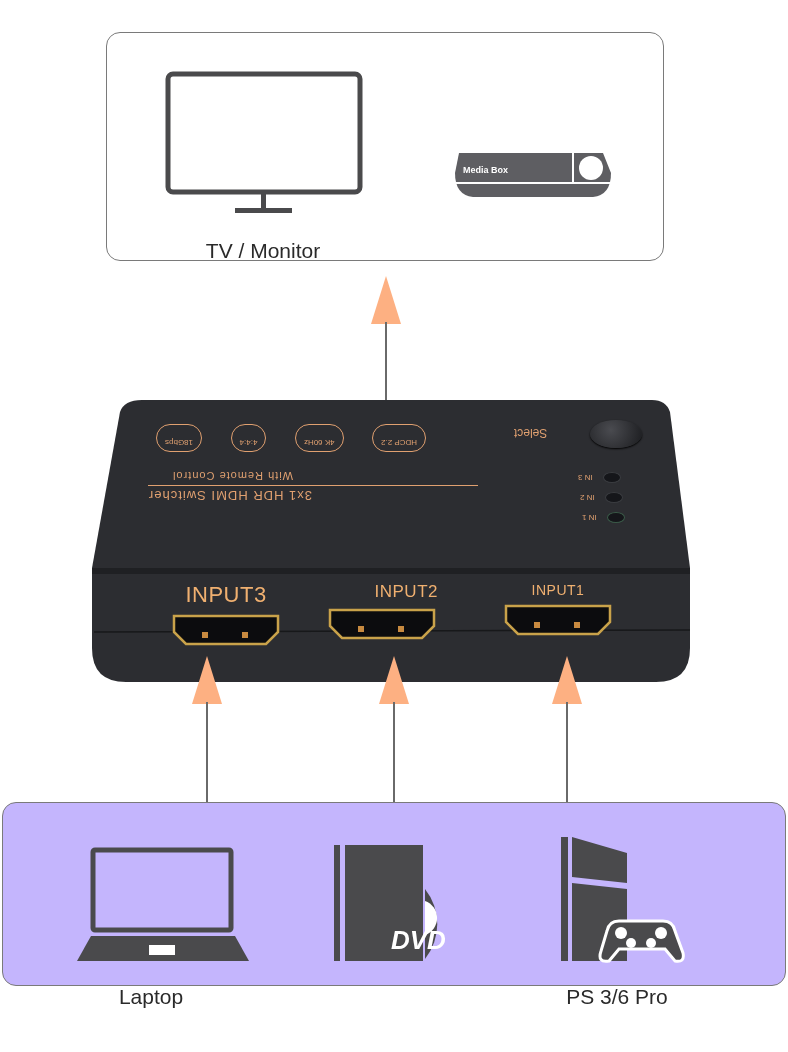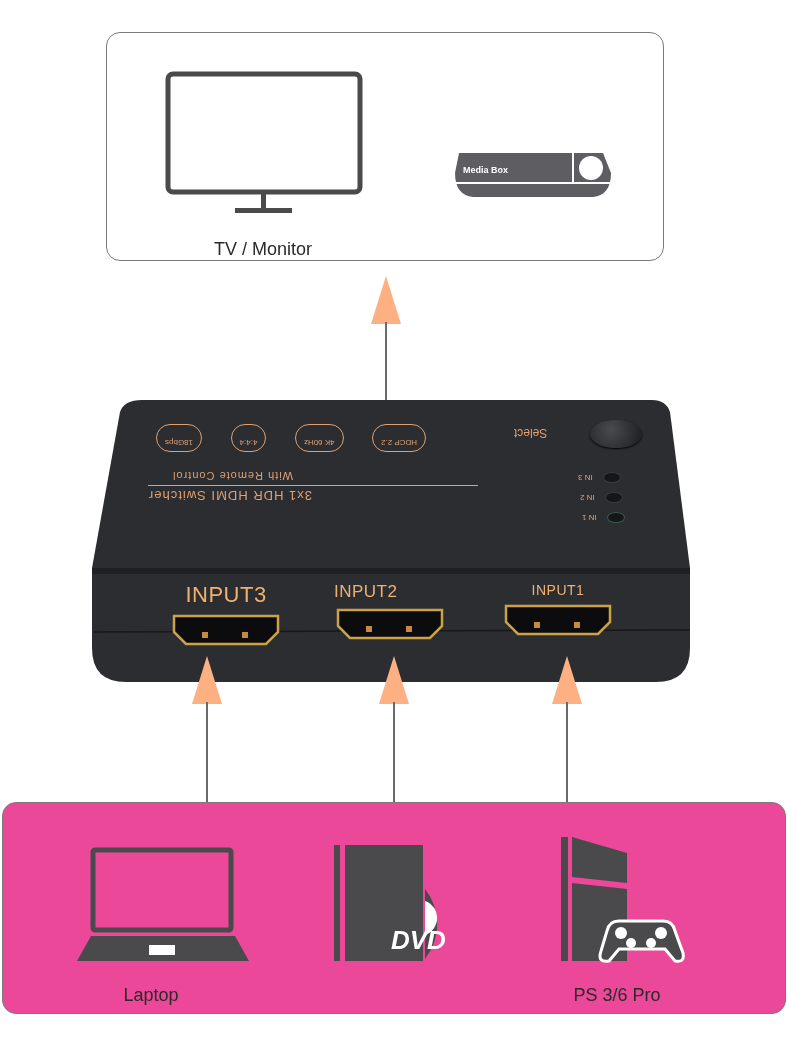--- a/index.html
+++ b/index.html
@@ -1,20 +1,20 @@
 <!DOCTYPE html>
 <html><head>
 <meta charset="utf-8">
 <style>
   html, body { margin:0; padding:0; background:#ffffff; }
   body { width:788px; height:1052px; position:relative; overflow:hidden; font-family:"Liberation Sans", sans-serif; }
   .panel { position:absolute; border:1.5px solid #7a7a7a; border-radius:14px; box-sizing:border-box; }
   .panel-top { left:106px; top:6px; width:558px; height:229px; background:#ffffff;margin-top:26px; }
-  .panel-bottom { left:2px; top:802px; width:784px; height:212px; background:#ec4899; }
-  .label { position:absolute; color:#2a2a2a; font-size:18px; white-space:nowrap; transform:translateX(-50%);text-align:center; }
+  .panel-bottom { left:2px; top:802px; width:784px; height:184px; background:#c4b5fd; }
+  .label { position:absolute; color:#2a2a2a; font-size:21px; white-space:nowrap; transform:translateX(-50%);text-align:center; }
   .line { position:absolute; width:2px; background:#6a6a6a; }
   .arrow { position:absolute; width:0; height:0; border-left:15px solid transparent; border-right:15px solid transparent; border-bottom:48px solid #fdb082; transform:translateX(-50%); }
   .device { position:absolute; left:90px; top:398px; width:604px; height:286px; }
   .icon { position:absolute; }
 </style>
 </head>
 <body>
 
 <div class="panel panel-top">
   <svg class="icon" style="left:58px;top:38px" width="200" height="150" viewBox="0 0 200 150">
@@ -71,21 +71,21 @@
   </div>
 
   <div style="position:absolute;left:78px;top:184px;width:116px;text-align:center">
     <div style="color:#f0b070;font-size:22px;letter-spacing:0.5px">INPUT3</div>
     <svg width="112" height="42" viewBox="0 0 112 42" style="margin-top:4px">
       <path d="M4,4 L108,4 L108,20 L96,32 L16,32 L4,20 Z" fill="#0c0c0e" stroke="#c9a24a" stroke-width="2.5"></path>
       <rect x="32" y="20" width="6" height="6" fill="#c88a40"></rect>
         <rect x="72" y="20" width="6" height="6" fill="#c88a40"></rect>
     </svg>
   </div>
-  <div style="position:absolute;left:244px;top:184px;width:116px;text-align:left">
+  <div style="position:absolute;left:232px;top:184px;width:116px;text-align:right">
     <div style="color:#f0b070;font-size:17px;letter-spacing:0.5px">INPUT2</div>
     <svg width="112" height="42" viewBox="0 0 112 42" style="margin-top:4px">
       <path d="M4,4 L108,4 L108,20 L96,32 L16,32 L4,20 Z" fill="#0c0c0e" stroke="#c9a24a" stroke-width="2.5"></path>
       <rect x="32" y="20" width="6" height="6" fill="#c88a40"></rect>
         <rect x="72" y="20" width="6" height="6" fill="#c88a40"></rect>
     </svg>
   </div>
   <div style="position:absolute;left:410px;top:184px;width:116px;text-align:center">
     <div style="color:#f0b070;font-size:14px;letter-spacing:0.5px">INPUT1</div>
     <svg width="112" height="42" viewBox="0 0 112 42" style="margin-top:4px">

